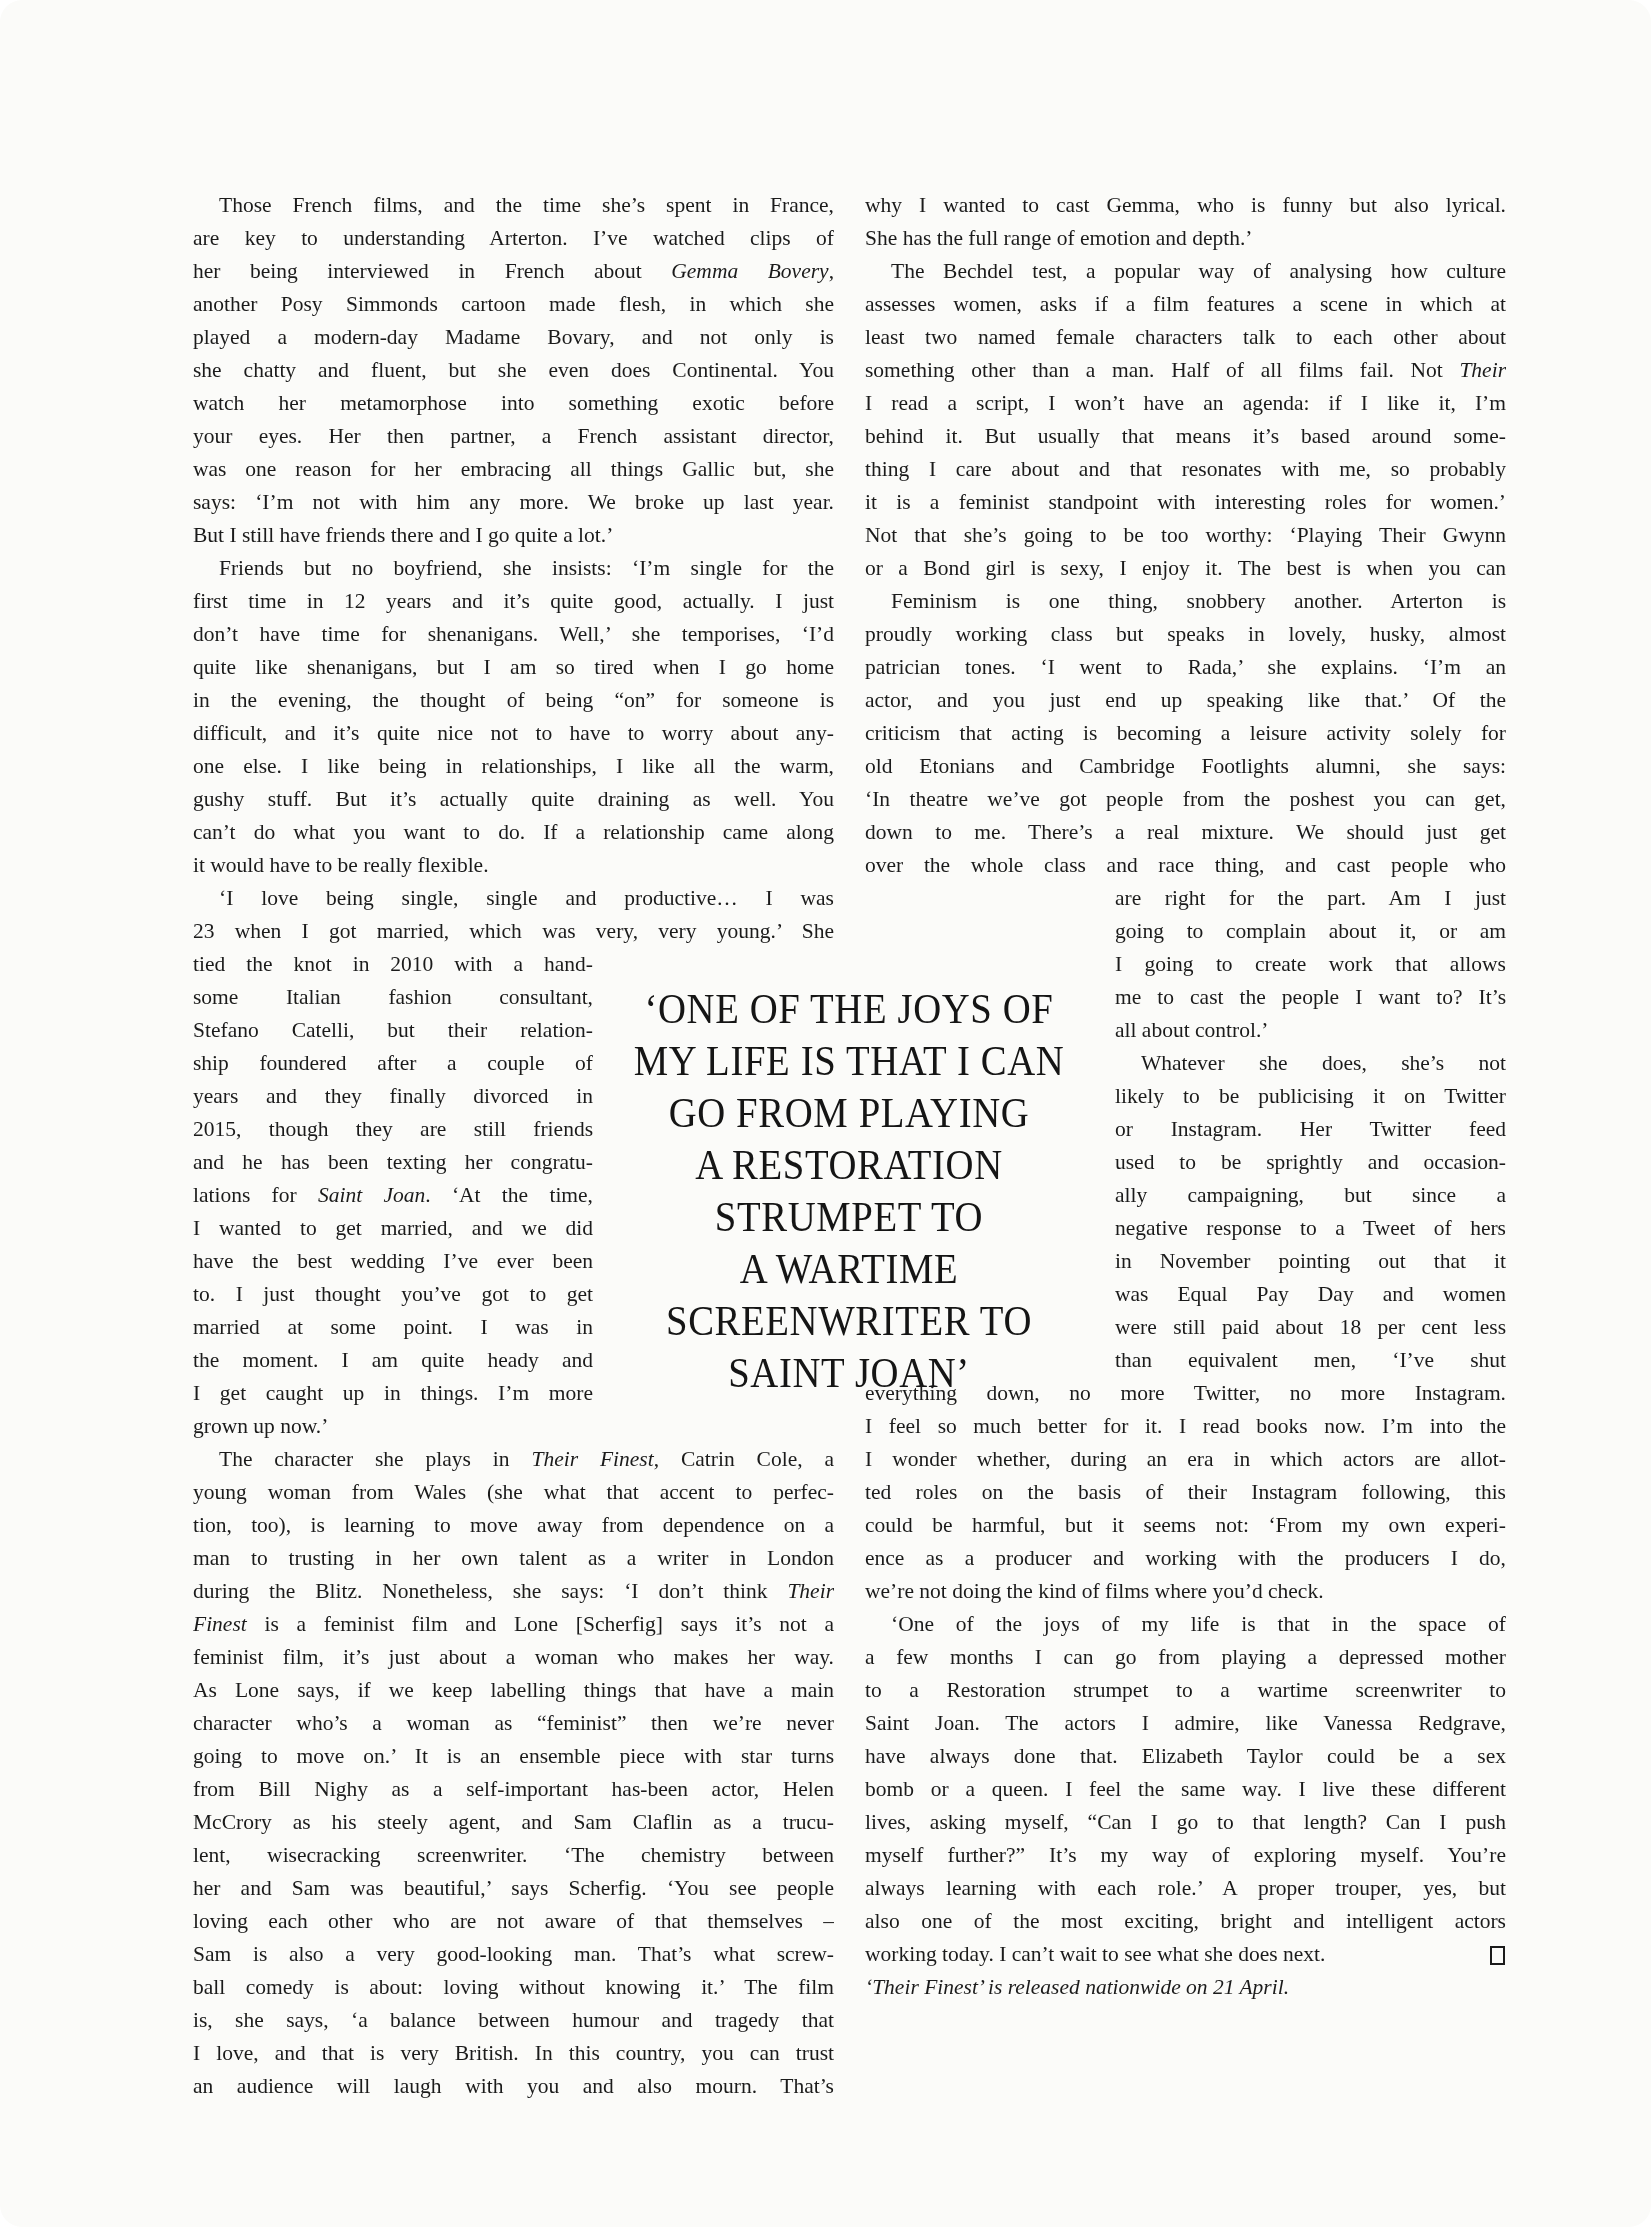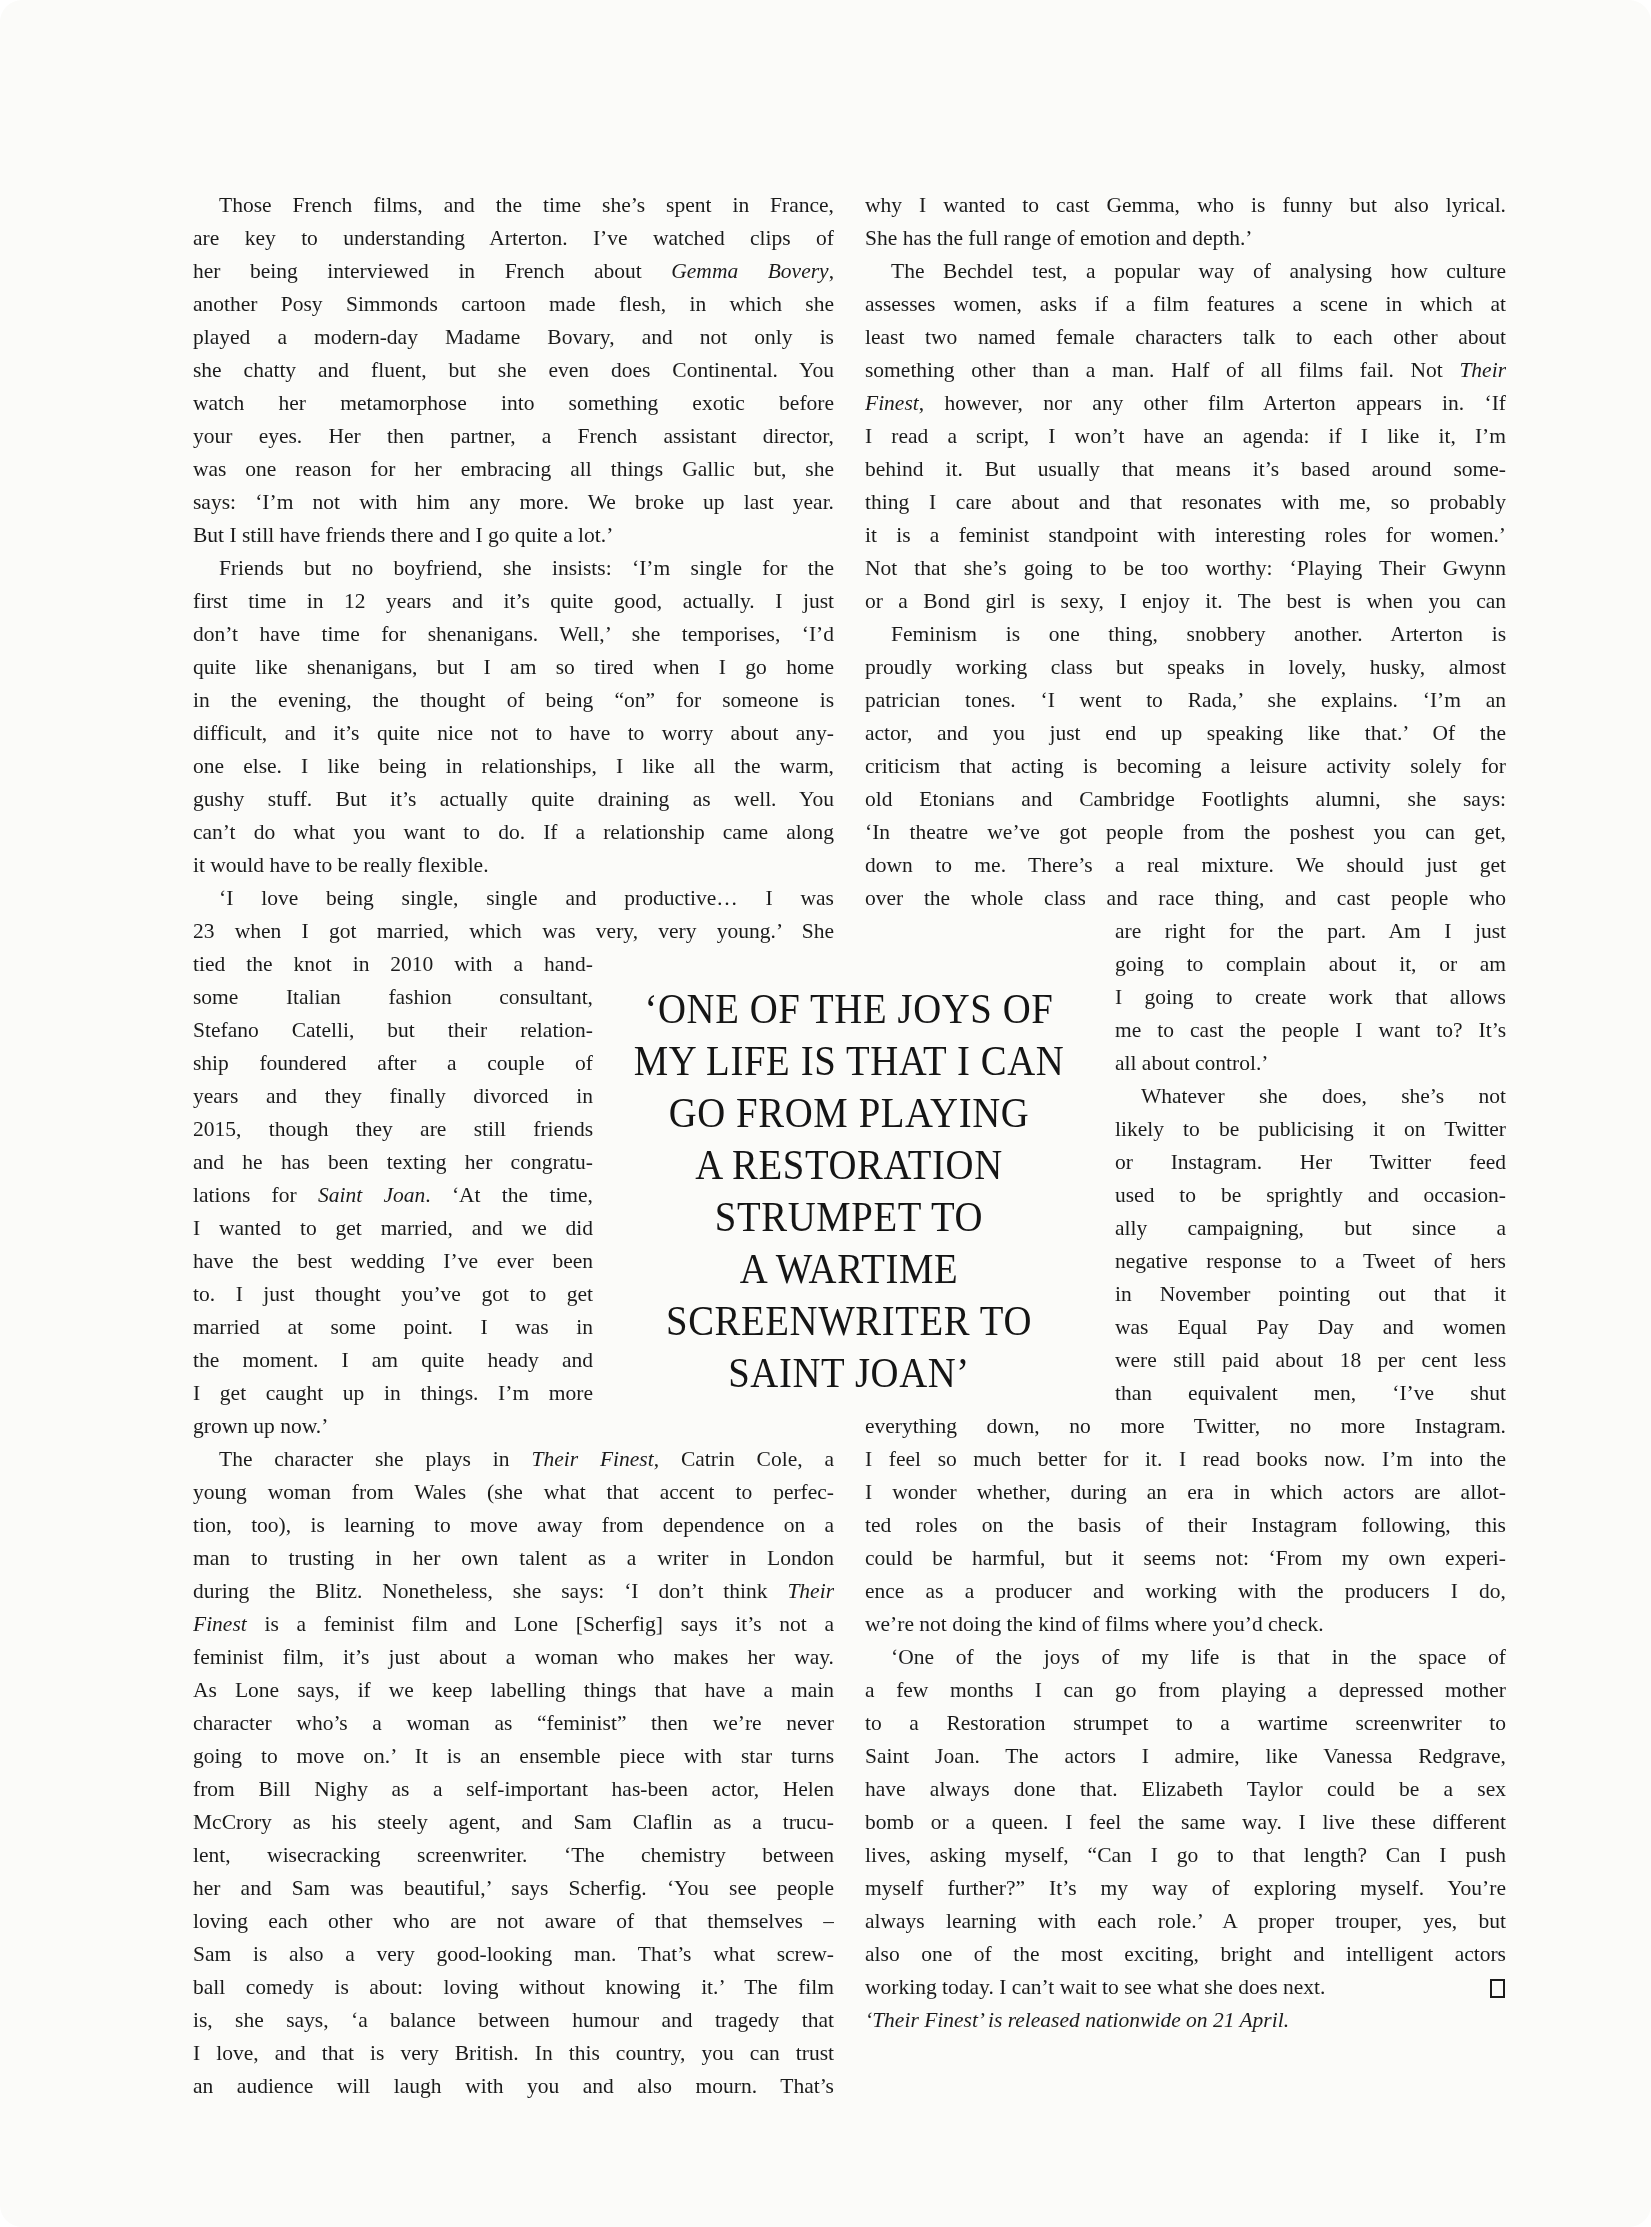--- a/index.html
+++ b/index.html
@@ -136,21 +136,20 @@
     <div class="pq-line">SAINT JOAN’</div>
   </div>
 
   <div id="col-right" class="column">
       <div class="line">why I wanted to cast Gemma, who is funny but also lyrical.</div>
       <div class="line par-end">She has the full range of emotion and depth.’</div>
       <div class="line indent">The Bechdel test, a popular way of analysing how culture</div>
       <div class="line">assesses women, asks if a film features a scene in which at</div>
       <div class="line">least two named female characters talk to each other about</div>
       <div class="line">something other than a man. Half of all films fail. Not <i>Their</i></div>
-      <div class="line"><i>Finest</i>, however, nor any other film Arterton appears in. ‘If</div>
       <div class="line">I read a script, I won’t have an agenda: if I like it, I’m</div>
       <div class="line">behind it. But usually that means it’s based around some-</div>
       <div class="line">thing I care about and that resonates with me, so probably</div>
       <div class="line">it is a feminist standpoint with interesting roles for women.’</div>
       <div class="line">Not that she’s going to be too worthy: ‘Playing Their Gwynn</div>
       <div class="line">or a Bond girl is sexy, I enjoy it. The best is when you can</div>
       <div class="line indent">Feminism is one thing, snobbery another. Arterton is</div>
       <div class="line">proudly working class but speaks in lovely, husky, almost</div>
       <div class="line">patrician tones. ‘I went to Rada,’ she explains. ‘I’m an</div>
       <div class="line">actor, and you just end up speaking like that.’ Of the</div>

